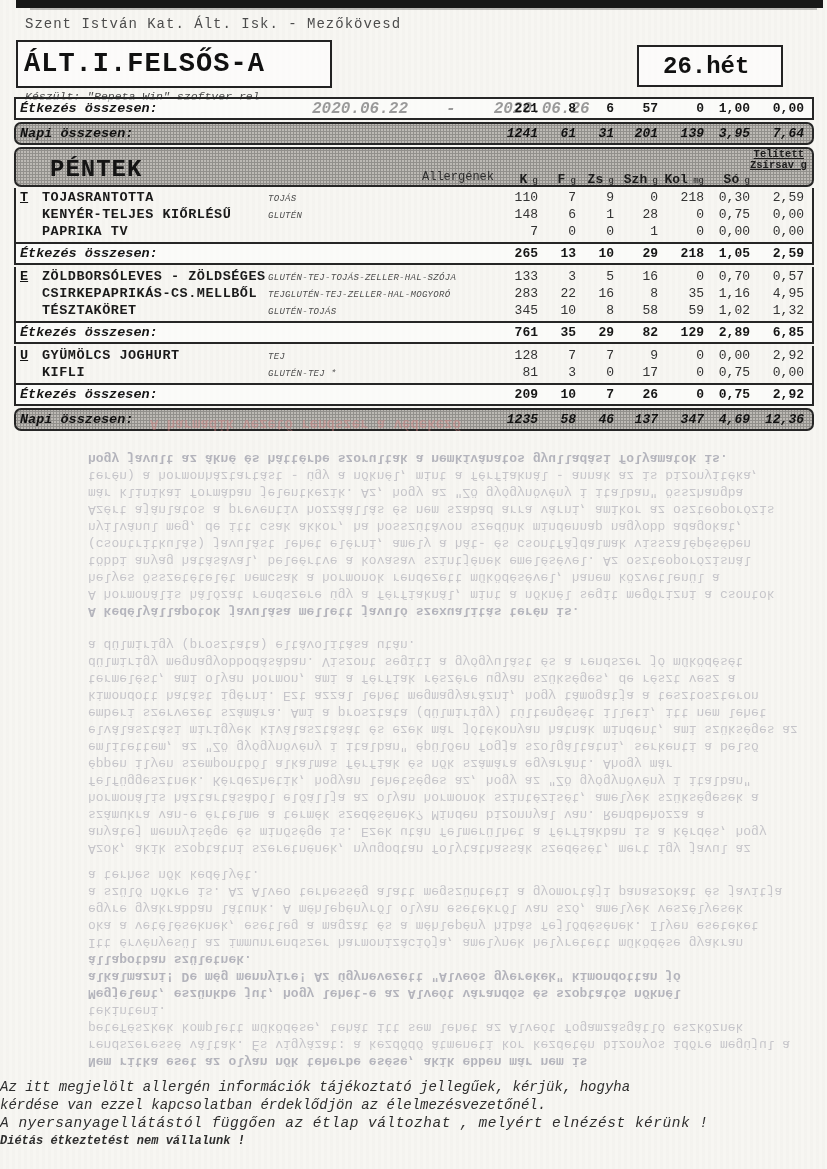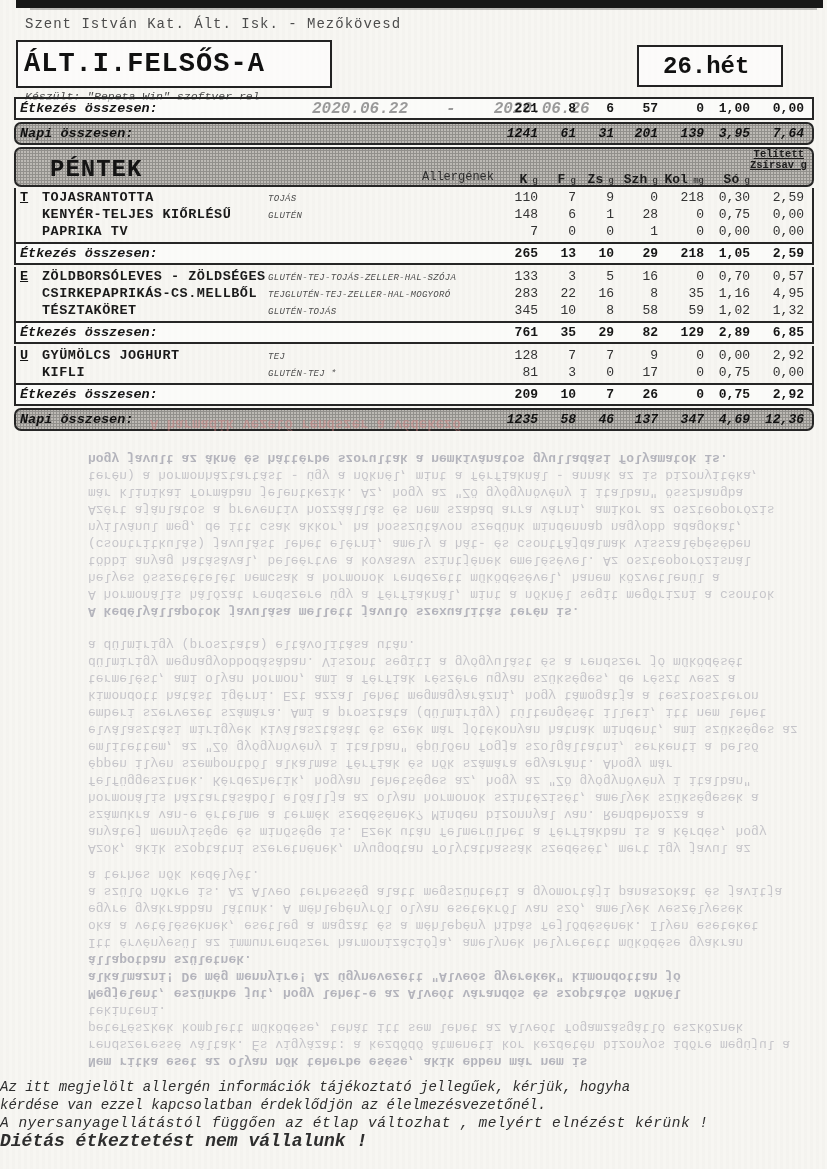--- a/index.html
+++ b/index.html
@@ -71,21 +71,21 @@
   .bleed{position:absolute;left:88px;width:706px;pointer-events:none;}
   .bleed div{transform:scaleY(-1);font-size:13px;line-height:17px;color:rgba(120,122,140,.38);white-space:nowrap;}
   .bleed div.b{font-weight:bold;color:rgba(100,102,125,.45);}
   .bleed-title{position:absolute;left:150px;top:416px;transform:scaleY(-1);
     font-size:14px;font-weight:bold;color:rgba(225,130,130,.38);pointer-events:none;}
 
   
   .footer{position:absolute;left:0;right:0;top:1078px;text-align:left;}
   .footer div{font-style:italic;font-size:14px;line-height:18px;color:#2e2e2e;}
   .footer div:nth-child(3){font-size:14.5px;letter-spacing:.5px;}
-  .footer div:nth-child(4){font-weight:bold;font-size:18px;}
+  .footer div:nth-child(4){font-weight:bold;font-size:12px;}
 </style>
 </head>
 <body>
 
 <div class="sheet">
   <div class="scan-edge"></div>
   <div class="scan-edge2"></div>
 
   <div class="school">Szent István Kat. Ált. Isk. - Mezőkövesd</div>
 

